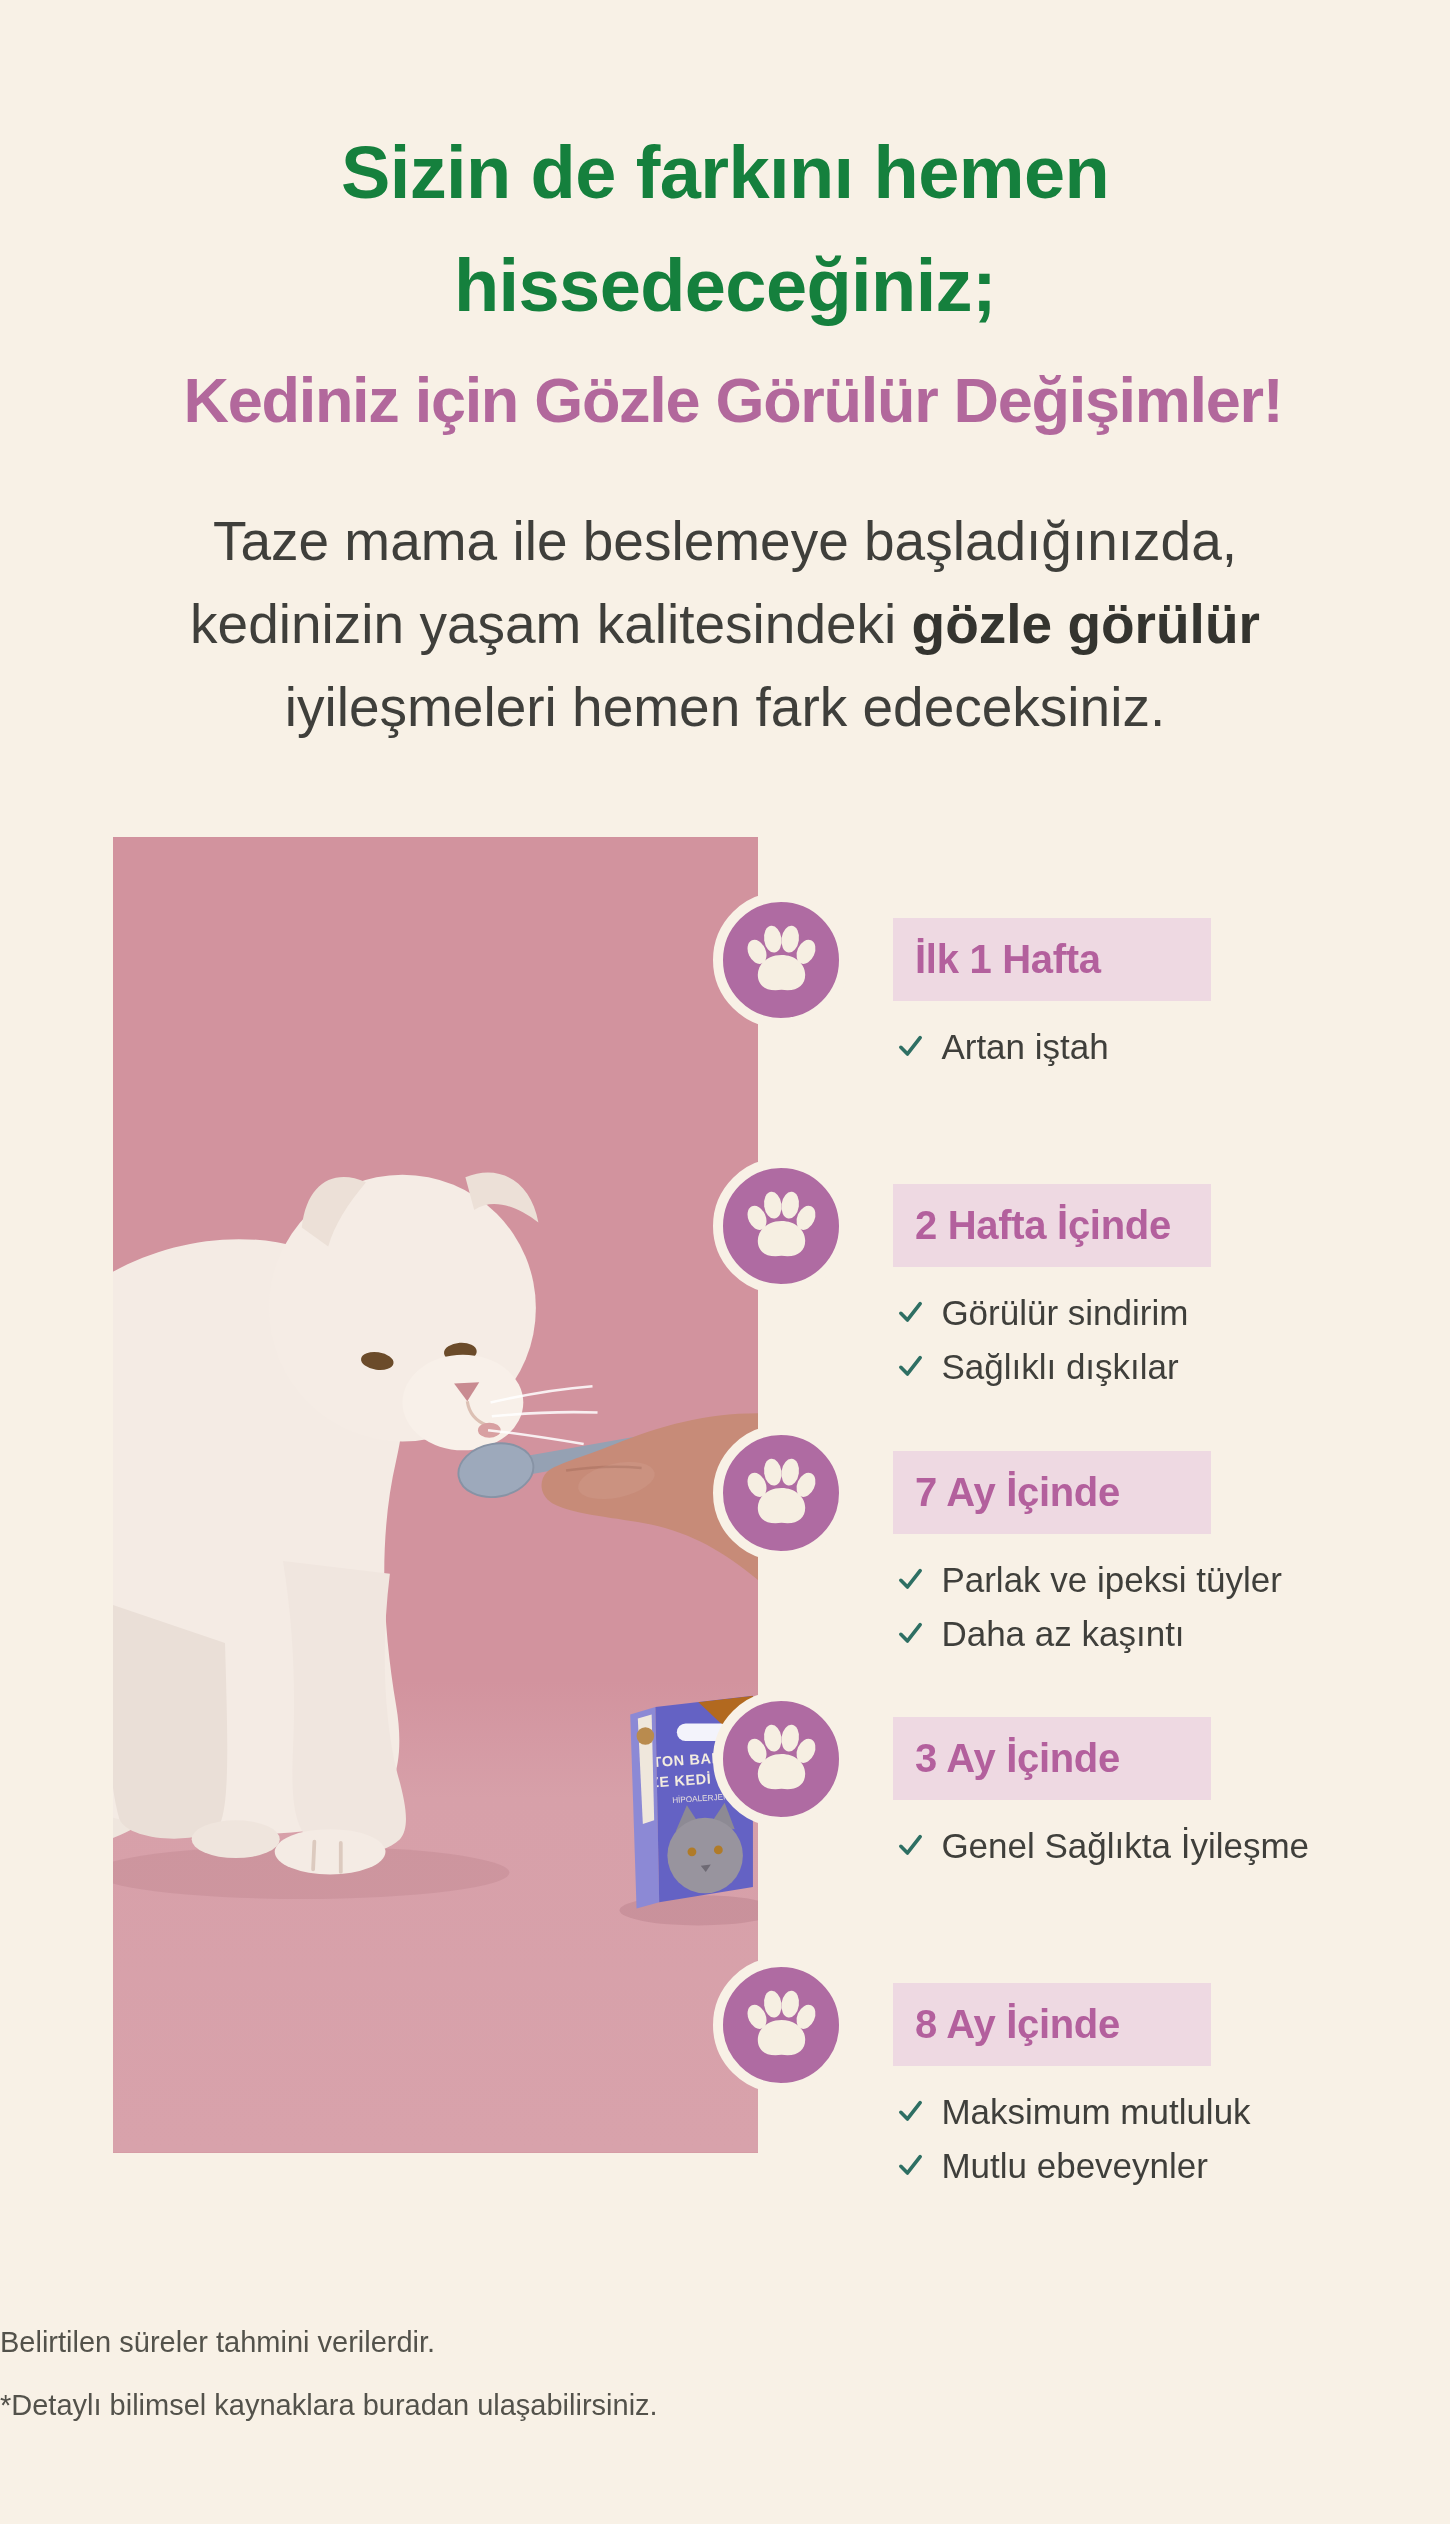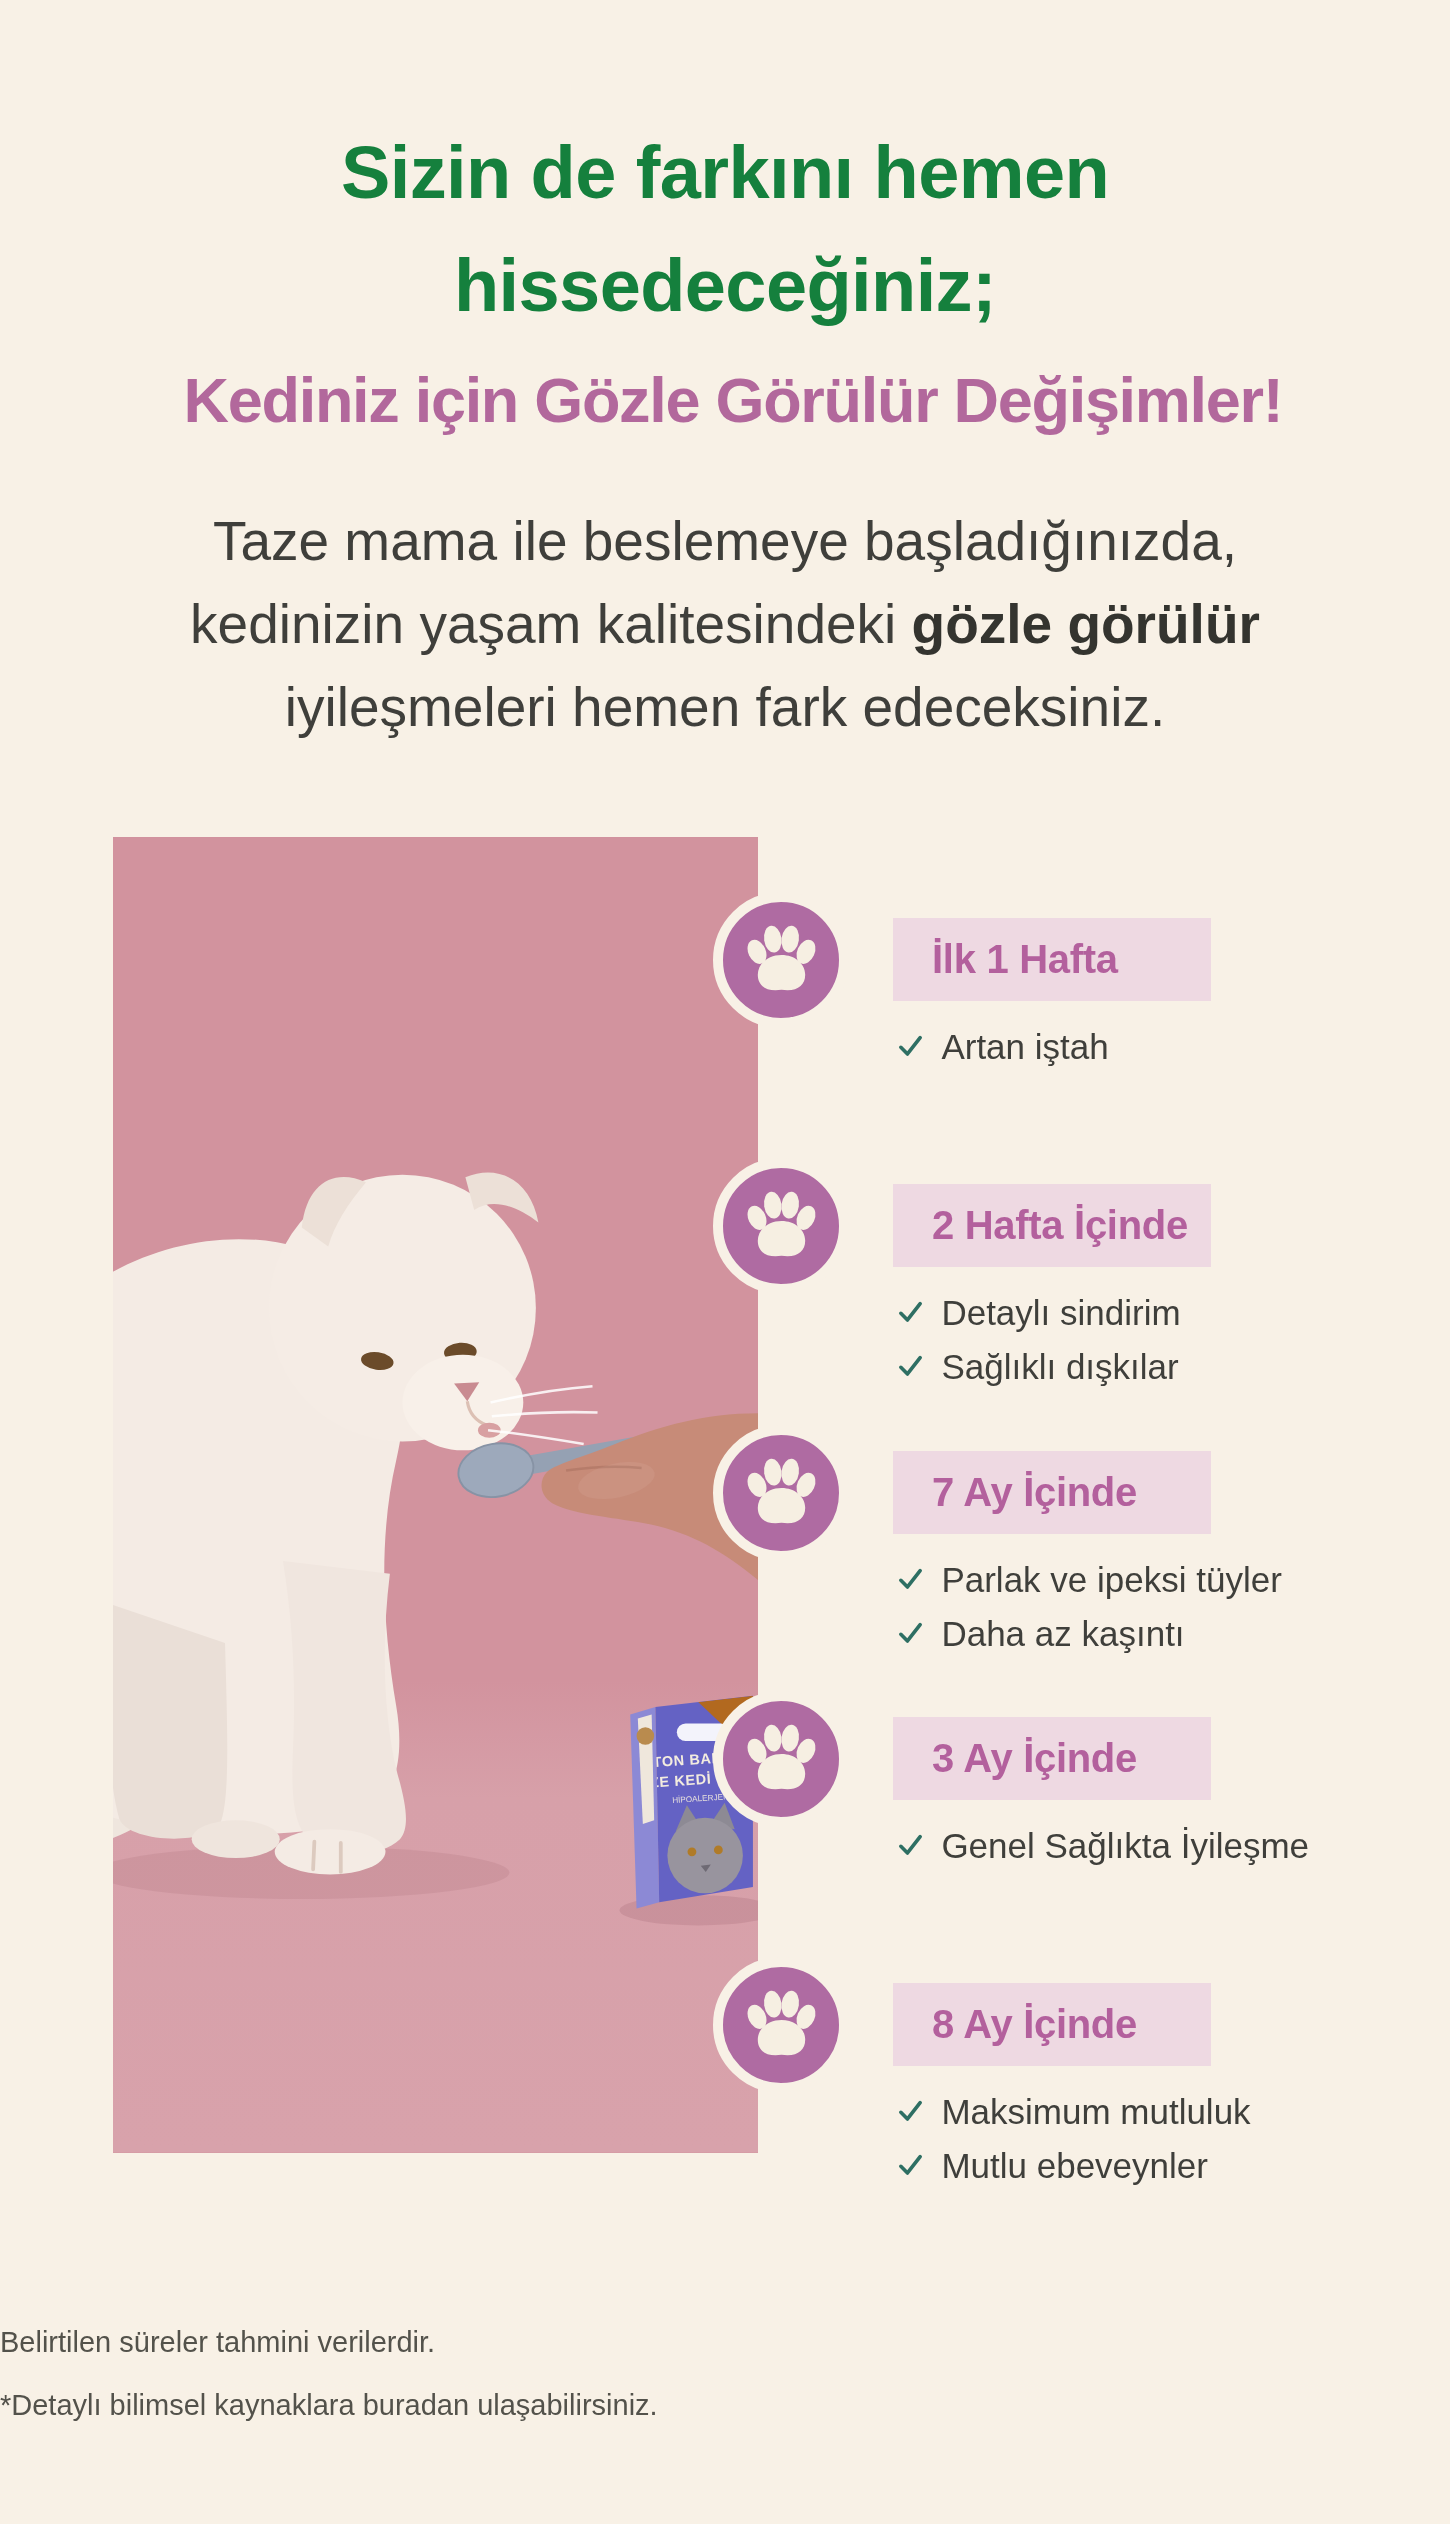--- a/index.html
+++ b/index.html
@@ -37,21 +37,21 @@
   .entry { position:absolute; left:0; width:1450px; height:271px; }
   .paw-badge {
     position:absolute; left:713px; top:0; width:116px; height:116px;
     background:#af6ba2; border:10px solid #f8f1e6; border-radius:50%;
     box-sizing:content-box; display:flex; align-items:center; justify-content:center;
   }
   .paw-badge svg { width:79px; height:79px; }
   .entry-label {
     position:absolute; left:893px; top:26.4px; width:318px; height:83px;
     background:#eed9e2; color:#b3609d; font-size:40px; font-weight:bold;
-    display:flex; align-items:center; padding-left:39px; box-sizing:border-box;
+    display:flex; align-items:center; padding-left:22px; box-sizing:border-box;
     letter-spacing:-0.3px; white-space:nowrap;
   }
   .entry-items { position:absolute; left:896px; top:130px; }
   .item {
     display:flex; align-items:flex-start; gap:16.4px; height:54px;
     font-size:35px; color:#3f3f3b; line-height:49px; white-space:nowrap;
   }
   .item svg { width:29px; height:29px; margin-top:8.8px; flex:none; }
 
   
@@ -186,21 +186,21 @@
           <ellipse cx="62" cy="-22" rx="22" ry="32" transform="rotate(24 62 -22)"></ellipse>
           <path d="M 0,-14 C 34,-14 60,8 60,36 C 60,64 38,80 0,74 C -38,80 -60,64 -60,36 C -60,8 -34,-14 0,-14 Z"></path>
         </svg>
     </div>
     <div class="entry-label">2 Hafta İçinde</div>
     <div class="entry-items">
       <div class="item">
           <svg viewBox="0 0 48 48">
             <path d="M8 27 L19 38 L40 11" fill="none" stroke="#2e6f63" stroke-width="6" stroke-linecap="round" stroke-linejoin="round"></path>
           </svg>
-          <span>Detaylı sindirim</span>
+          <span>Görülür sindirim</span>
         </div>
       <div class="item">
           <svg viewBox="0 0 48 48">
             <path d="M8 27 L19 38 L40 11" fill="none" stroke="#2e6f63" stroke-width="6" stroke-linecap="round" stroke-linejoin="round"></path>
           </svg>
           <span>Sağlıklı dışkılar</span>
         </div>
     </div>
   </section>
 

